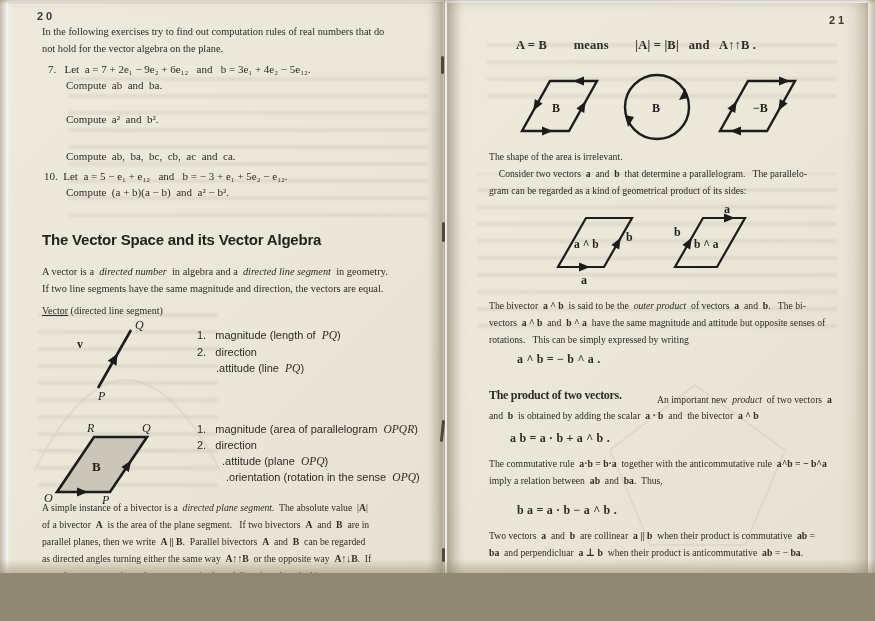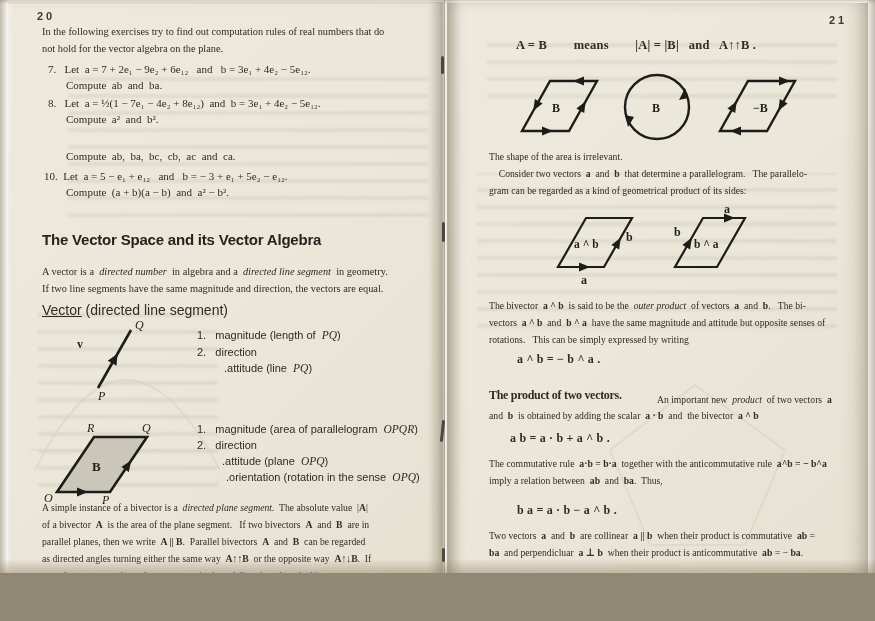--- a/index.html
+++ b/index.html
@@ -15,21 +15,21 @@
   .sx{transform:scaleX(.88);transform-origin:0 0;}
   .sx94{transform:scaleX(.94);transform-origin:0 0;}
   .i{font-style:italic}
   .b{font-weight:bold}
   .u{text-decoration:underline}
   .pagenum{font-size:11px;letter-spacing:3px;color:#3d3930;font-weight:bold;font-family:"Liberation Sans","DejaVu Sans",sans-serif;}
   .h-sans{font-family:"Liberation Sans","DejaVu Sans",sans-serif;font-weight:bold;font-size:15px;
           letter-spacing:-.2px;color:#26231d;white-space:pre;}
   .h-serif{font-weight:bold;font-size:12px;letter-spacing:-.3px;white-space:pre;}
   .formula{font-weight:bold;white-space:pre;font-size:12px;letter-spacing:.2px;}
-  .term{font-family:Liberation Sans, sans-serif;font-size:14px;white-space:pre;}
+  .term{font-family:Liberation Serif, serif;font-size:10px;white-space:pre;}
   .propitem{font-family:"Liberation Sans","DejaVu Sans",sans-serif;font-size:11px;white-space:pre;}
   .propitem .i{font-family:"Liberation Serif","DejaVu Serif",serif;font-size:11.5px;}
   svg.diag{position:absolute;overflow:visible;}
   svg.diag text{font-family:"Liberation Serif","DejaVu Serif",serif;font-size:12px;font-style:italic;fill:#211f1a;}
   svg.diag text.vb{font-weight:bold;font-style:normal;}
   .shape{fill:none;stroke:#1e1c18;stroke-width:2.4;stroke-linejoin:miter;}
   .shape-fill{fill:#cac6b9;stroke:#1e1c18;stroke-width:2.6;stroke-linejoin:miter;}
   .ah{fill:#1e1c18;stroke:none;}
   .bleed{position:absolute;opacity:.12;filter:blur(1.2px);pointer-events:none;
          background:repeating-linear-gradient(0deg,transparent 0 5px,#8d8470 5px 9px,transparent 9px 17px);}
@@ -61,21 +61,20 @@
     <path d="M0,160 L200,160" fill="none" stroke="#d8d2c0" stroke-width="1.5"></path>
   </svg>
 
   <div class="t pagenum" style="left:37px;top:8px;">20</div>
 
   <div class="t para sx94" style="left:42px;top:23px;">In the following exercises try to find out computation rules of real numbers that do
 not hold for the vector algebra on the plane.</div>
 
   <div class="t para" style="left:48px;top:61px;">7.   Let  a = 7 + 2e₁ − 9e₂ + 6e₁₂   and   b = 3e₁ + 4e₂ − 5e₁₂.</div>
   <div class="t para" style="left:66px;top:77px;">Compute  ab  and  ba.</div>
-  <div class="t para" style="left:48px;top:95px;">8.   Let  a = ½(1 − 7e₁ − 4e₂ + 8e₁₂)  and  b = 3e₁ + 4e₂ − 5e₁₂.</div>
   <div class="t para" style="left:66px;top:111px;">Compute  a²  and  b².</div>
   <div class="t para" style="left:66px;top:148px;">Compute  ab,  ba,  bc,  cb,  ac  and  ca.</div>
   <div class="t para" style="left:44px;top:168px;">10.  Let  a = 5 − e₁ + e₁₂   and   b = − 3 + e₁ + 5e₂ − e₁₂.</div>
   <div class="t para" style="left:66px;top:184px;">Compute  (a + b)(a − b)  and  a² − b².</div>
 
   <div class="t h-sans" style="left:42px;top:231px;">The Vector Space and its Vector Algebra</div>
 
   <div class="t para sx94" style="left:42px;top:263px;"><span>A vector is a  </span><span class="i">directed number</span><span>  in algebra and a  </span><span class="i">directed line segment</span><span>  in geometry.
 If two line segments have the same magnitude and direction, the vectors are equal.</span></div>
 
@@ -84,21 +83,21 @@
   <svg class="diag" style="left:55px;top:313px;" width="100" height="88" viewBox="0 0 100 88">
     <line x1="43" y1="75" x2="76" y2="17" stroke="#1e1c18" stroke-width="2.6"></line>
     <polygon class="ah" points="62.5,40.8 61.5,52.7 52.7,47.7"></polygon>
     <text x="80" y="16">Q</text>
     <text x="43" y="87">P</text>
     <text class="vb" x="22" y="35">v</text>
   </svg>
 
   <div class="t propitem" style="left:197px;top:327px;"><span>1.   magnitude (length of  </span><span class="i">PQ</span><span>)</span></div>
   <div class="t propitem" style="left:197px;top:344px;">2.   direction</div>
-  <div class="t propitem" style="left:224px;top:360px;"><span>.attitude (line  </span><span class="i">PQ</span><span>)</span></div>
+  <div class="t propitem" style="left:216px;top:360px;"><span>.attitude (line  </span><span class="i">PQ</span><span>)</span></div>
 
 
   <svg class="diag" style="left:38px;top:418px;" width="125" height="88" viewBox="0 0 125 88">
     <polygon class="shape-fill" points="19,74 72,74 109,19 56,19"></polygon>
     <polygon class="ah" points="50,74 39,69.5 39,78.5"></polygon>
     <polygon class="ah" points="93.3,42.3 90.8,53.9 83.4,48.9"></polygon>
     <text x="49" y="14">R</text>
     <text x="104" y="14">Q</text>
     <text x="6" y="84">O</text>
     <text x="64" y="86">P</text>

